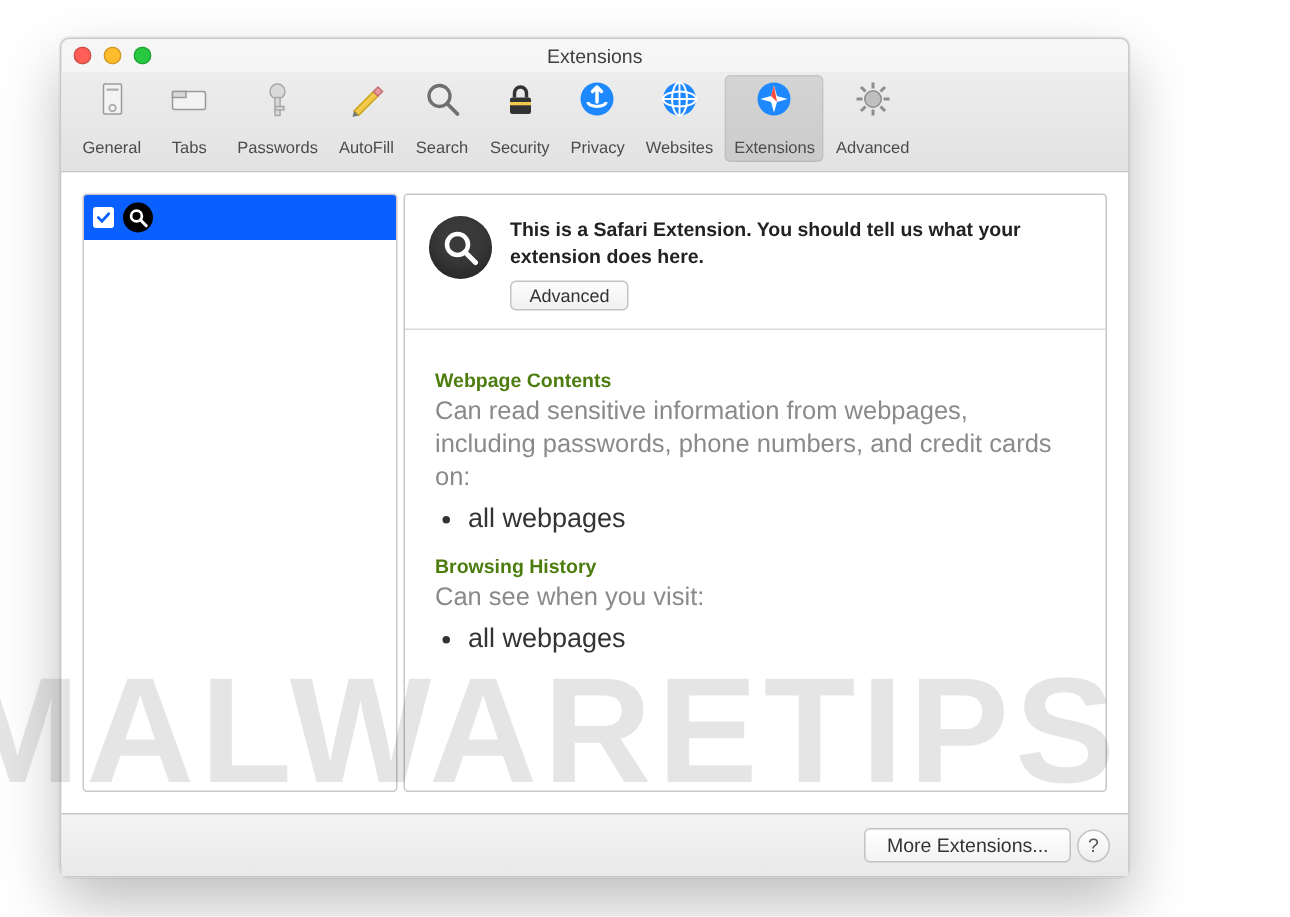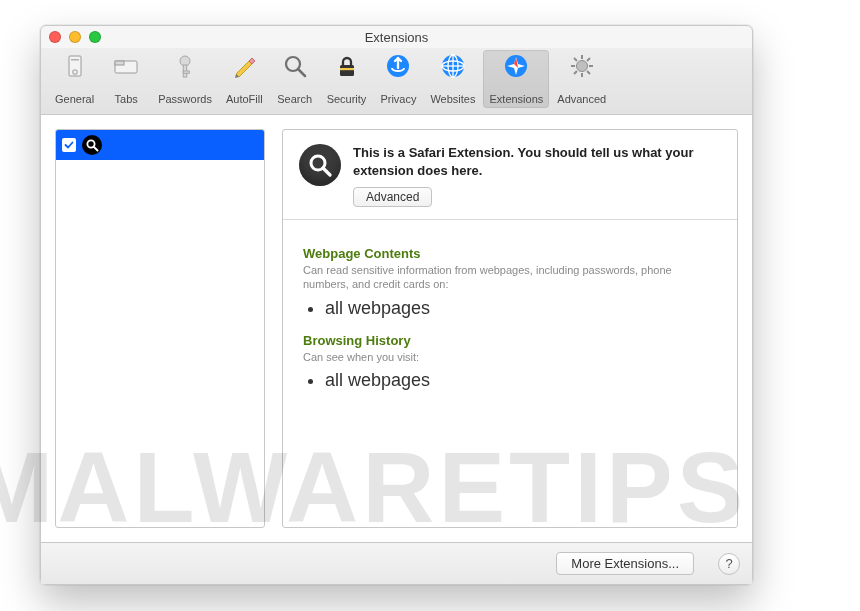--- a/index.html
+++ b/index.html
@@ -58,21 +58,21 @@
     }
     .tbtn.selected { background: rgba(0,0,0,0.10); border: 1px solid rgba(0,0,0,0.08); padding: 1px 5px 2px 5px; }
     .tbtn .ticon { width: 28px; height: 28px; display:flex; align-items:center; justify-content:center; }
     .tbtn .tlabel { font-size: 11px; color: #4b4b4b; margin-top: 13px; }
     
     .content {
       flex: 1;
       background: #fff;
       padding: 14px;
       display: flex;
-      gap: 17px;
+      gap: 4px;
     }
     .sidebar {
       width: 210px;
       border: 1px solid #c7c7c7;
       border-radius: 3px;
       background: #fff;
       overflow: hidden;
     }
     .side-item {
       height: 30px;
@@ -116,33 +116,33 @@
       margin-top: 8px;
       font-size: 12px;
       background: linear-gradient(#fcfcfc,#f1f1f1);
       border: 1px solid #c3c3c3;
       border-radius: 4px;
       padding: 2px 12px;
       color: #333;
     }
     .detail-body { padding: 22px 20px; font-size: 13px; color:#333; }
     .sect-title { font-weight: 700; color:#4d7c0f; margin-top: 4px; }
-    .sect-sub { color: #8a8a8a; font-size: 11px; margin-top: 2px; line-height: 1.3; }
+    .sect-sub { color: #8a8a8a; font-size: 17px; margin-top: 2px; line-height: 1.3; }
     .sect-list { margin: 6px 0 14px 22px; font-size: 18px; color:#333; }
     .sect-list li { list-style: disc; }
     
     .bottom {
       height: 42px;
       border-top: 1px solid #c8c8c8;
       background: linear-gradient(#f4f4f4,#e9e9e9);
       display: flex;
       align-items: center;
       justify-content: flex-end;
       padding: 0 12px;
-      gap: 24px;
+      gap: 4px;
     }
     .more-btn {
       font-size: 13px;
       background: linear-gradient(#fff,#f3f3f3);
       border: 1px solid #c3c3c3;
       border-radius: 4px;
       padding: 3px 14px;
       color:#333;
     }
     .help-btn {

